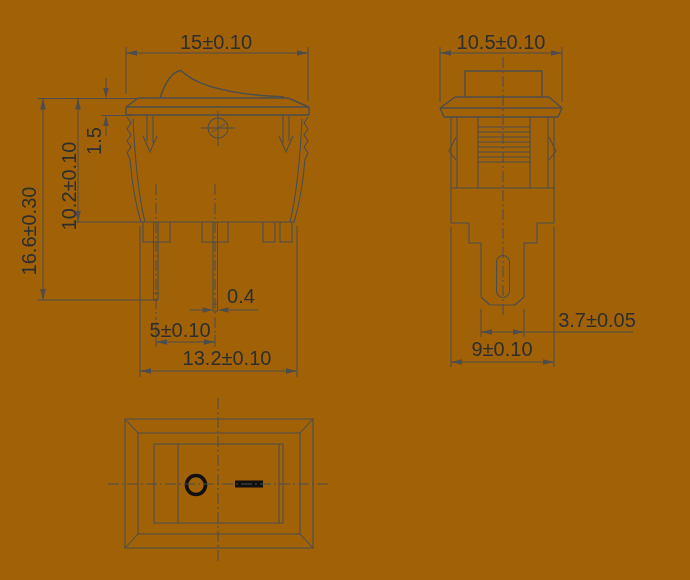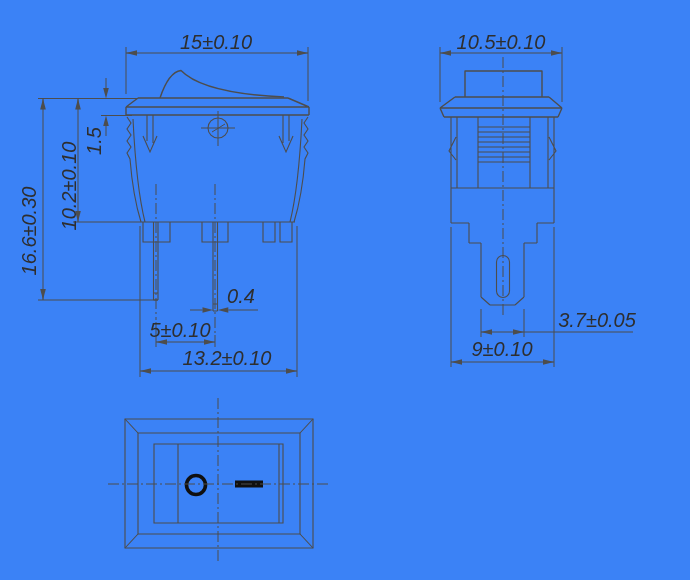--- a/index.html
+++ b/index.html
@@ -1,16 +1,16 @@
 <!DOCTYPE html>
 <html><head>
 <meta charset="utf-8">
 <style>
   html,body{margin:0;padding:0;background:#ffffff;}
-  #canvas{position:relative;width:690px;height:580px;background:#3b82f6;overflow:hidden;font-style:italic;}
+  #canvas{position:relative;width:690px;height:580px;background:#a16207;overflow:hidden;}
   svg{display:block;}
   .ol{fill:none;stroke:#4d4d4d;stroke-width:1.4;stroke-linejoin:round;}
   .th{fill:none;stroke:#4d4d4d;stroke-width:1.1;}
   .dl{fill:none;stroke:#4d4d4d;stroke-width:1;}
   .cl{fill:none;stroke:#4d4d4d;stroke-width:1;stroke-dasharray:11 3 2 3;}
   .ah{fill:#4d4d4d;stroke:none;}
   .dt{font-family:"Liberation Sans",sans-serif;font-size:20px;fill:#2e2e2e;}
   .mid{text-anchor:middle;}
 </style>
 </head>

